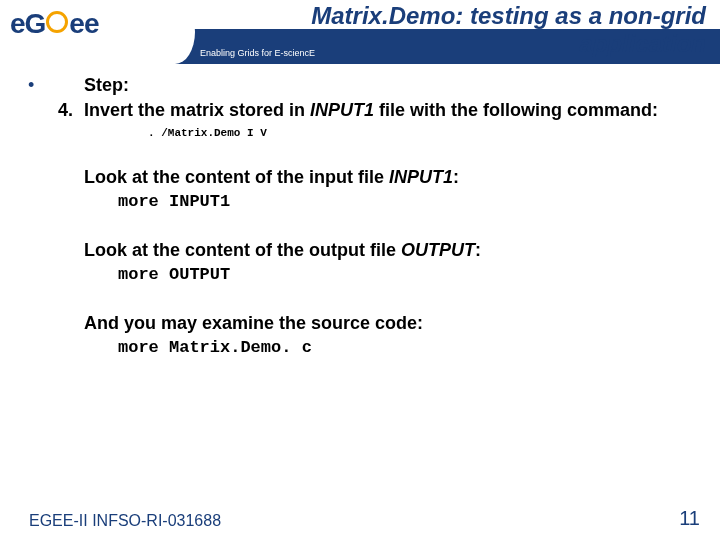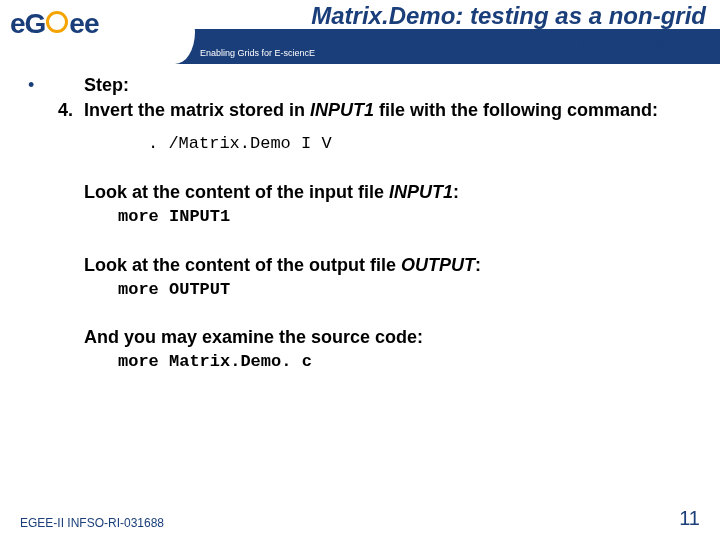--- a/index.html
+++ b/index.html
@@ -102,23 +102,23 @@
     font-weight: bold;
   }
   .text-col {
     flex: 1;
     font-weight: bold;
   }
   .step-underline { }
   .cmd-indent {
     padding-left: 120px;
     font-family: "Courier New", monospace;
-    font-weight: normal;
-    font-size: 17px;
-    margin-top: 11px;
+    font-weight: bold;
+    font-size: 11px;
+    margin-top: 4px;
   }
   .cmd-indent2 {
     padding-left: 90px;
     font-family: "Courier New", monospace;
     font-weight: bold;
     font-size: 17px;
     margin-top: 2px;
   }
   .para {
     margin-top: 26px;
@@ -131,21 +131,22 @@
     bottom: 10px;
     left: 0;
     width: 100%;
     padding: 0 20px;
     display: flex;
     justify-content: space-between;
     align-items: flex-end;
   }
   .footer-left {
     color: #1a3e7a;
-    font-size: 12px;
+    font-size: 16px;
+    margin-left: 9px;
   }
   .footer-right {
     color: #1a3e7a;
     font-size: 20px;
     margin-left: 16px;
   }
 </style>
 </head>
 <body>
 

